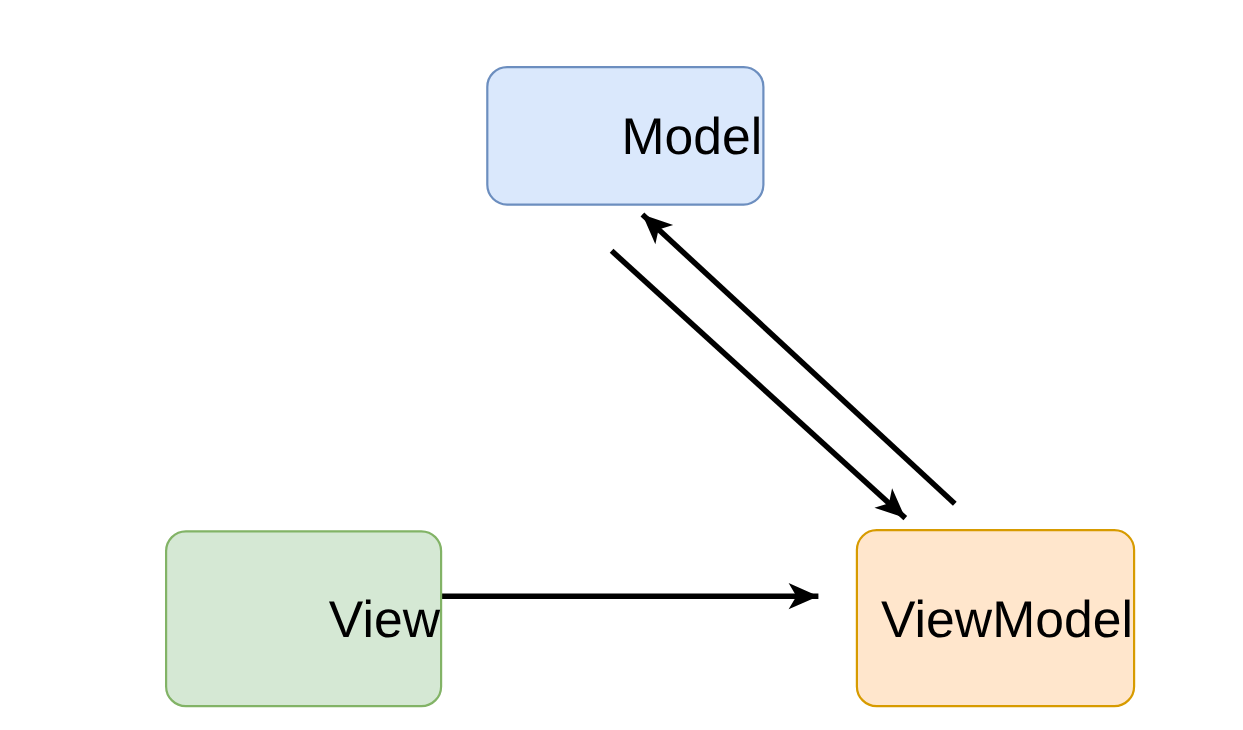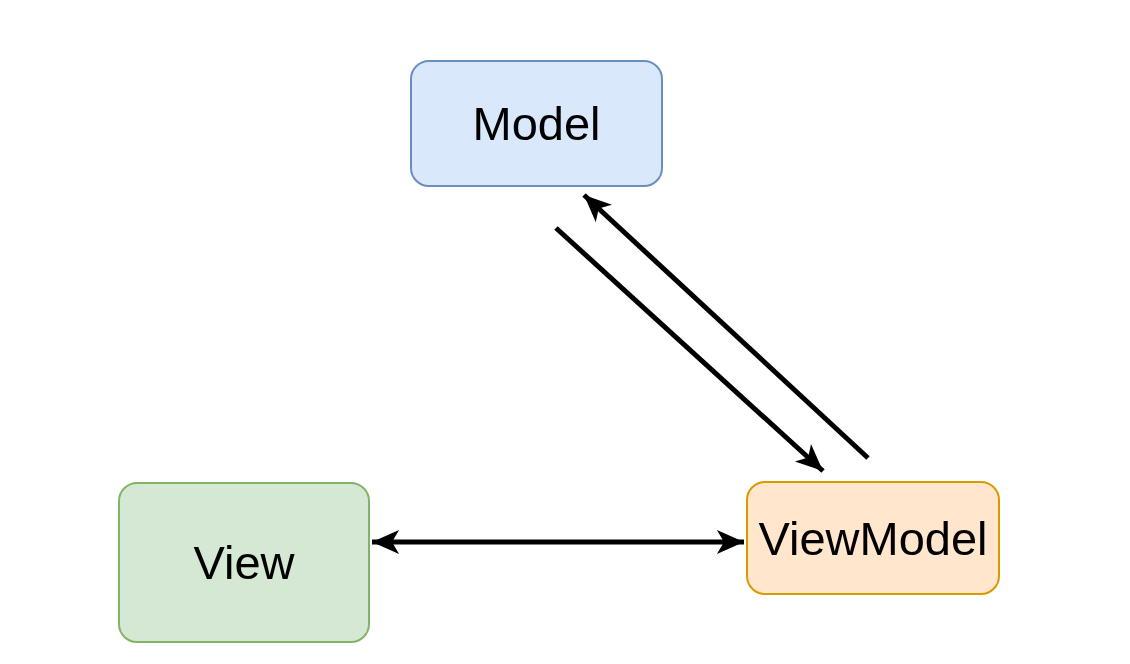--- a/index.html
+++ b/index.html
@@ -23,21 +23,22 @@
     height: 664px;
     pointer-events: none;
   }
   .node {
     position: absolute;
     box-sizing: border-box;
     border-radius: 19px;
     border: 2.5px solid;
     display: flex;
     align-items: center;
-    justify-content: center;
+    justify-content: flex-end;
+    margin-left: 32px;
   }
   .node-label {
     font-size: 47px;
     color: #000000;
     line-height: 1;
     white-space: nowrap;
   }
   .node-model {
     left: 410px;
     top: 60px;
@@ -51,21 +52,21 @@
     top: 482px;
     width: 252px;
     height: 161px;
     background: #d5e8d4;
     border-color: #82b366;
   }
   .node-viewmodel {
     left: 746px;
     top: 481px;
     width: 254px;
-    height: 114px;
+    height: 162px;
     background: #ffe6cc;
     border-color: #d79b00;
   }
   .edge {
     stroke: #000000;
     stroke-width: 5;
     fill: none;
   }
 </style>
 </head>

